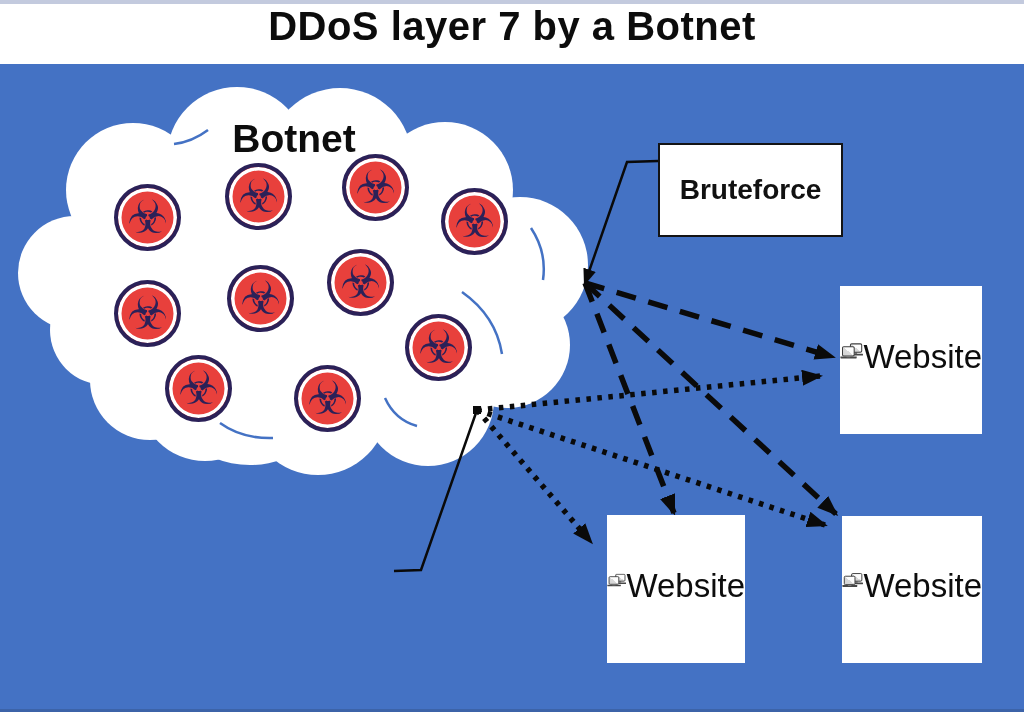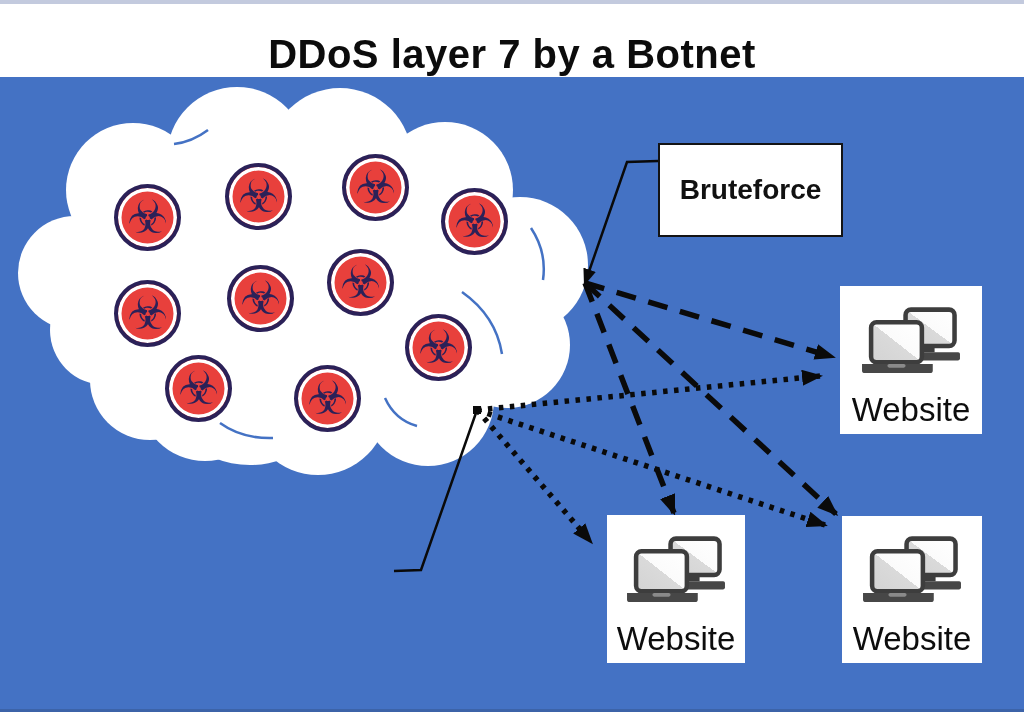--- a/index.html
+++ b/index.html
@@ -2,22 +2,22 @@
 <html><head>
 <meta charset="utf-8">
 <style>
   html,body{margin:0;padding:0;background:#888;}
   .slide{
     position:relative;width:1024px;height:712px;overflow:hidden;
     background:#4472c4;font-family:"Liberation Sans",sans-serif;
   }
   .top-strip{position:absolute;top:0;left:0;right:0;height:4px;background:#c3cade;}
   .title-band{
-    position:absolute;top:4px;left:0;right:0;height:73px;background:#ffffff;
-    display:flex;align-items:flex-end;justify-content:center;
+    position:absolute;top:4px;left:0;right:0;height:60px;background:#ffffff;
+    display:flex;align-items:flex-start;justify-content:center;
   }
   .page-title{font-size:40px;font-weight:bold;color:#0c0c0c;letter-spacing:.5px;}
   .bottom-edge{position:absolute;left:0;right:0;bottom:0;height:3px;background:#3c63a8;}
   svg.diagram{position:absolute;left:0;top:70px;}
   .botnet-label{
     position:absolute;left:210px;top:118px;width:168px;text-align:center;
     font-size:39px;font-weight:bold;color:#0d0d0d;line-height:1.1;
   }
   .bot{
     position:absolute;width:67px;height:67px;border-radius:50%;
@@ -34,21 +34,21 @@
     text-align:center;color:#111111;display:flex;flex-direction:column;
     justify-content:center;gap:3px;
   }
   #bruteforce-box{left:658px;top:143px;width:185px;height:94px;}
   #overloading-box{left:40px;top:553px;width:328px;height:92px;border-width:3px;}
   .c-title{font-weight:bold;font-size:28px;}
   .c-sub{font-size:27px;}
   #overloading-box .c-title{font-size:29px;}
   #overloading-box .c-sub{font-size:29px;}
   .site{
-    position:absolute;background:#ffffff;display:flex;flex-direction:column;
+    position:absolute;background:#ffffff;display:flex;
     align-items:center;justify-content:flex-end;box-sizing:border-box;padding-bottom:8px;
   }
   .site svg{width:104px;height:78px;margin-bottom:9px;}
   .site-label{font-size:33px;color:#0d0d0d;line-height:1;}
   #site-right{left:840px;top:286px;width:142px;height:148px;}
   #site-mid{left:607px;top:515px;width:138px;height:148px;}
   #site-br{left:842px;top:516px;width:140px;height:147px;}
   .hidden-defs{position:absolute;width:0;height:0;overflow:hidden;}
 </style>
 </head>
@@ -130,20 +130,21 @@
       <path d="M585 213 L836 444" marker-end="url(#ah)"></path>
     </g>
 
     <g stroke="#0a0a0a" stroke-width="5.5" stroke-dasharray="4.5 6.5" fill="none">
       <path d="M477 340 L820 306" marker-end="url(#ah)"></path>
       <path d="M477 340 L591 472" marker-end="url(#ah)"></path>
       <path d="M477 340 L825 455" marker-end="url(#ah)"></path>
     </g>
   </svg>
 
+  <div class="botnet-label">Botnet</div>
 
   <div class="bot" style="left:114px;top:184px">
       <span>☣</span>
     </div>
   <div class="bot" style="left:225px;top:163px">
       <span>☣</span>
     </div>
   <div class="bot" style="left:342px;top:154px">
       <span>☣</span>
     </div>

